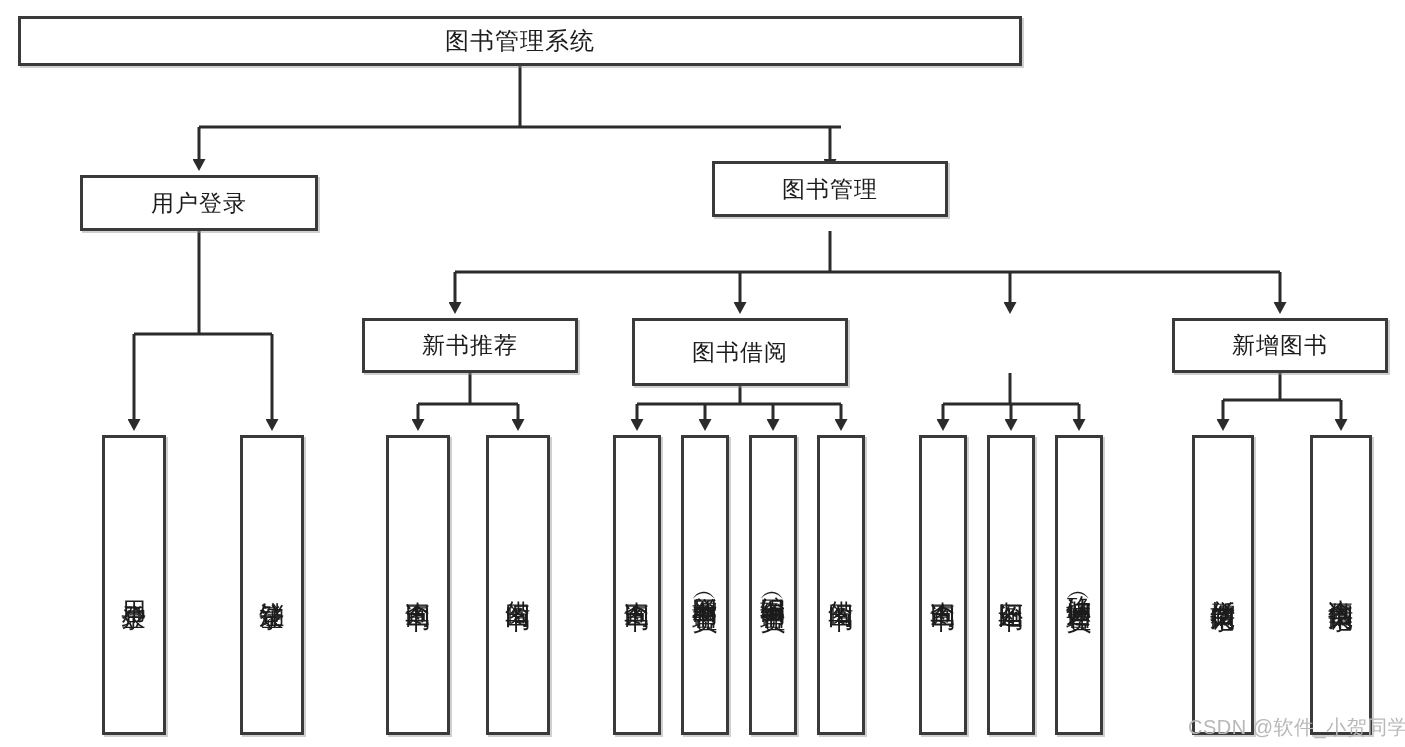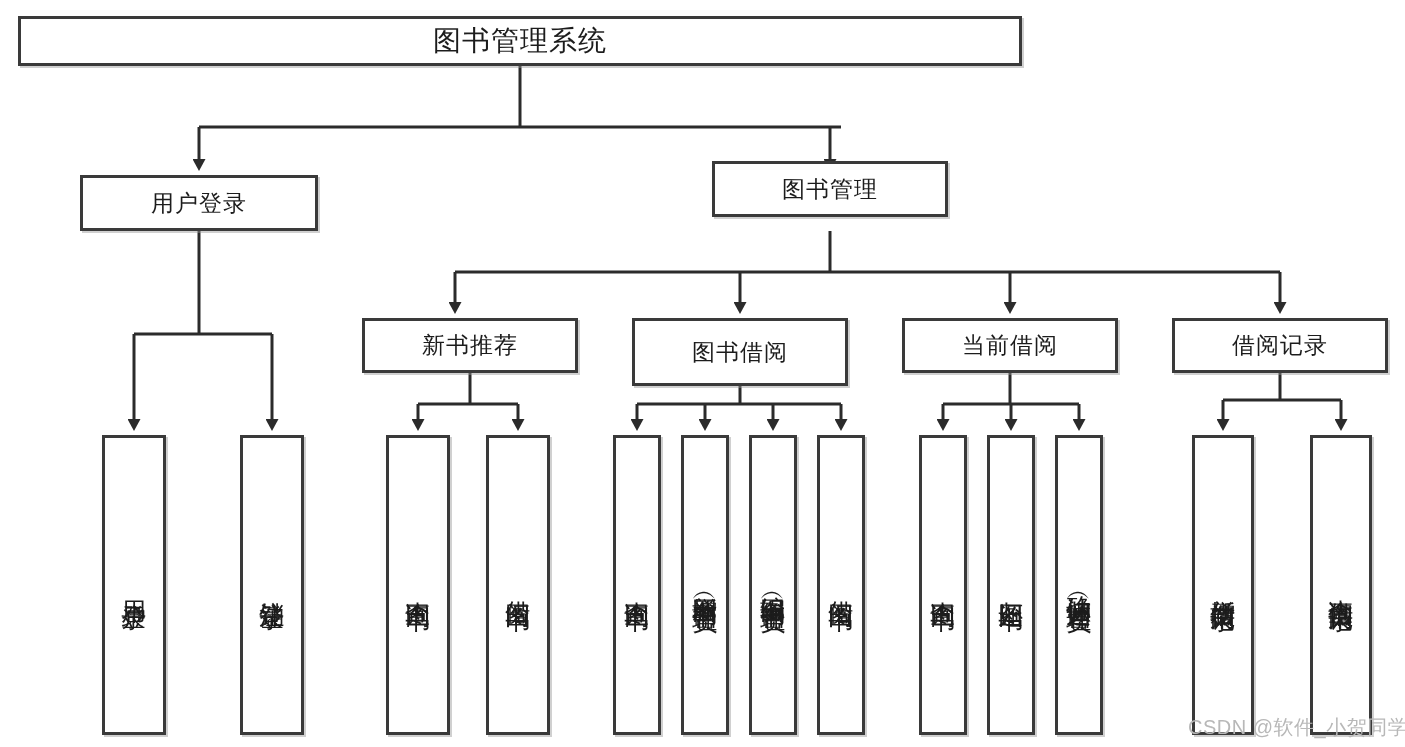--- a/index.html
+++ b/index.html
@@ -40,21 +40,21 @@
     display: block;
     text-align: center;
     line-height: 1.15;
   }
   .node.horizontal .node-label {
     font-size: 23px;
     letter-spacing: 1px;
     white-space: nowrap;
   }
   .node.root .node-label {
-    font-size: 28px;
+    font-size: 24px;
   }
   .node.vertical {
     align-items: center;
     justify-content: center;
   }
   .node.vertical .node-label {
     writing-mode: vertical-rl;
     text-orientation: upright;
     font-size: 25px;
     line-height: 1.22;
@@ -142,25 +142,22 @@
   <div class="node horizontal" id="n-l1-1" style="left: 712px; top: 161px; width: 236px; height: 56px;">
     <span class="node-label">图书管理</span>
   </div>
 
   <div class="node horizontal" id="n-l2-0" style="left: 362px; top: 318px; width: 216px; height: 55px;">
     <span class="node-label">新书推荐</span>
   </div>
   <div class="node horizontal" id="n-l2-1" style="left: 632px; top: 318px; width: 216px; height: 68px;">
     <span class="node-label">图书借阅</span>
   </div>
-  <div class="node horizontal" id="n-l2-2" style="left: 902px; top: 318px; width: 216px; height: 55px;">
-    <span class="node-label">当前借阅</span>
-  </div>
   <div class="node horizontal" id="n-l2-3" style="left: 1172px; top: 318px; width: 216px; height: 55px;">
-    <span class="node-label">借阅记录</span>
+    <span class="node-label">新增图书</span>
   </div>
 
   <div class="node vertical" id="n-leaf-0" style="left: 102px; top: 435px; width: 64px; height: 300px;">
     <span class="node-label">用户登录</span>
   </div>
   <div class="node vertical" id="n-leaf-1" style="left: 240px; top: 435px; width: 64px; height: 300px;">
     <span class="node-label">注销登录</span>
   </div>
   <div class="node vertical" id="n-leaf-2" style="left: 386px; top: 435px; width: 64px; height: 300px;">
     <span class="node-label">查询图书</span>

